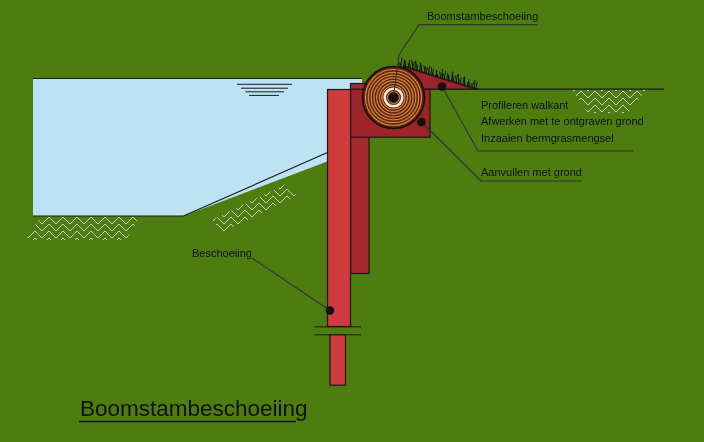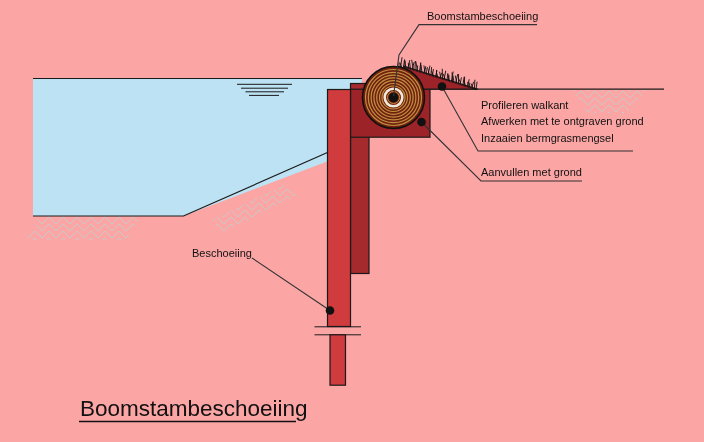--- a/index.html
+++ b/index.html
@@ -1,21 +1,21 @@
 <!DOCTYPE html>
 <html style="--water: #bde2f3; --post: #d03b3e; --plank: #a52a2e; --soil_block: #9c2327; --log_dark: #71200f; --log_ring: #bf9140; --log_core_ring: #f0e8d8; --hatch: #c8c8c8; --line: #1a1a1a;"><head>
 <meta charset="utf-8">
 <style>
   :root{
     --water:#bde2f3; --post:#d03b3e; --plank:#a52a2e; --soil_block:#9c2327;
     --log_dark:#71200f; --log_ring:#bf9140; --log_core_ring:#f0e8d8;
     --hatch:#c8c8c8; --line:#1a1a1a;
   }
   html,body{margin:0;padding:0;background:#fff;}
-  .stage{position:relative;width:704px;height:442px;background:#fca5a5;overflow:hidden;
+  .stage{position:relative;width:704px;height:442px;background:#4d7c0f;overflow:hidden;
          font-family:"Liberation Sans",sans-serif;}
   svg text{font-family:"Liberation Sans",sans-serif;font-size:11px;fill:#111;}
   svg text.title{font-size:22.5px;}
 </style>
 </head>
 <body>
 
 <div class="stage">
 <svg width="704" height="442" viewBox="0 0 704 442" xmlns="http://www.w3.org/2000/svg">
   <defs>

